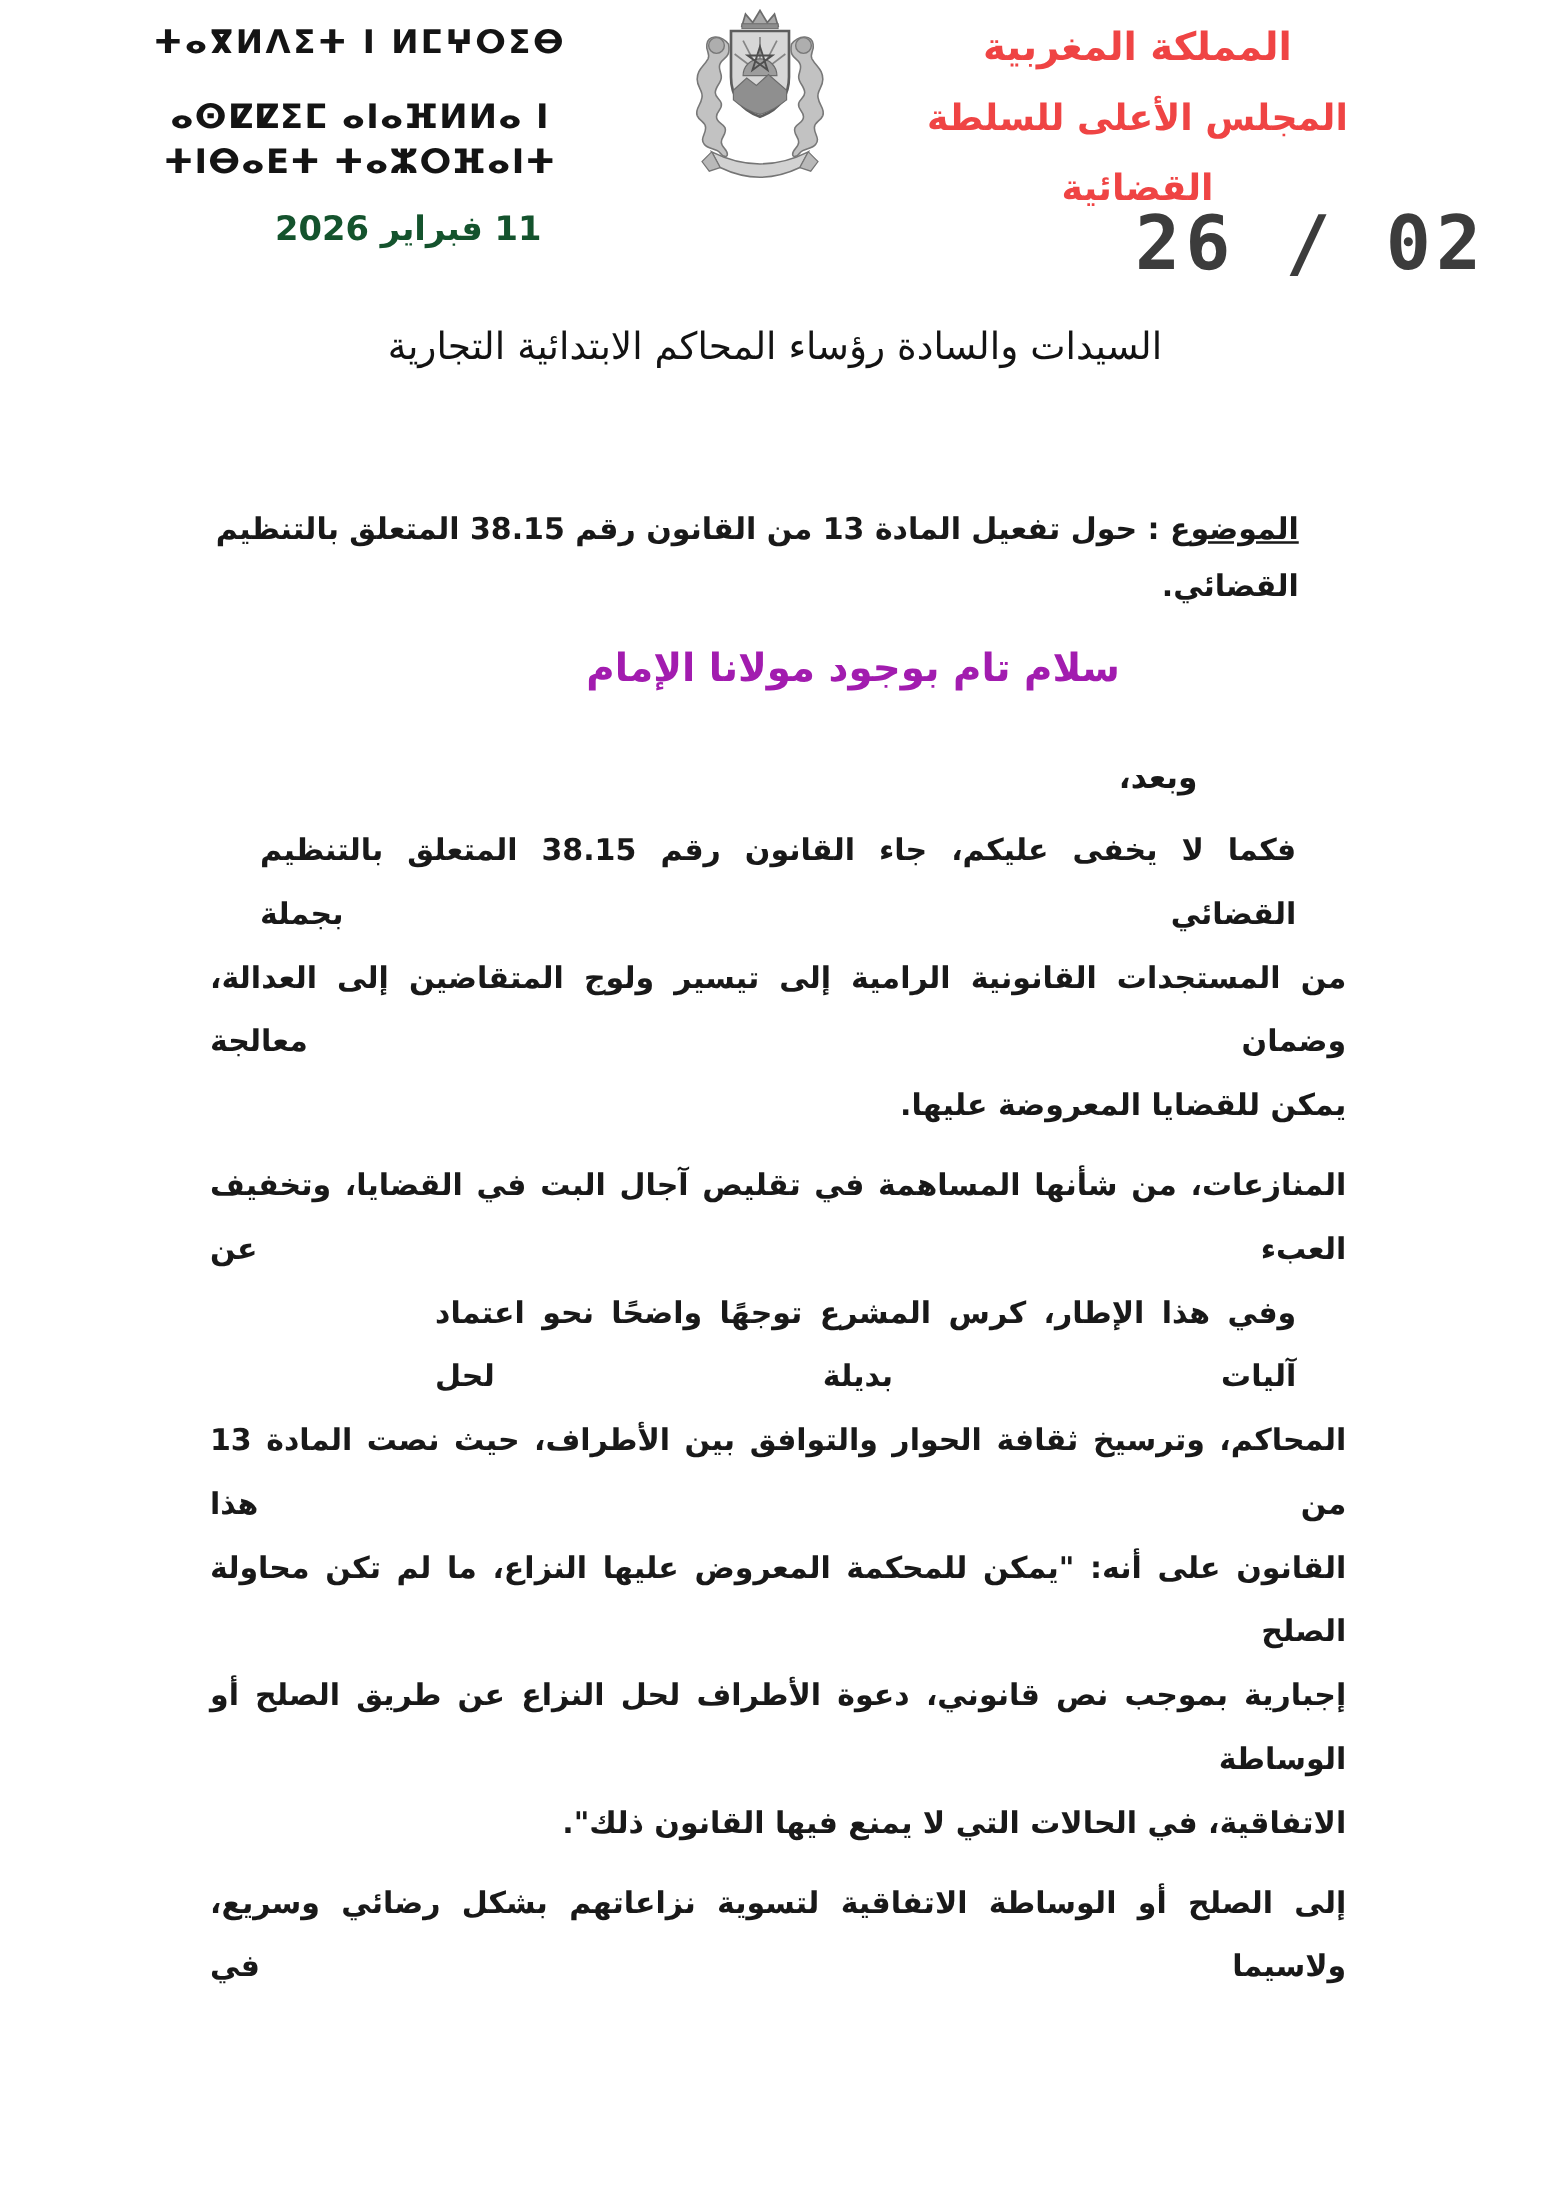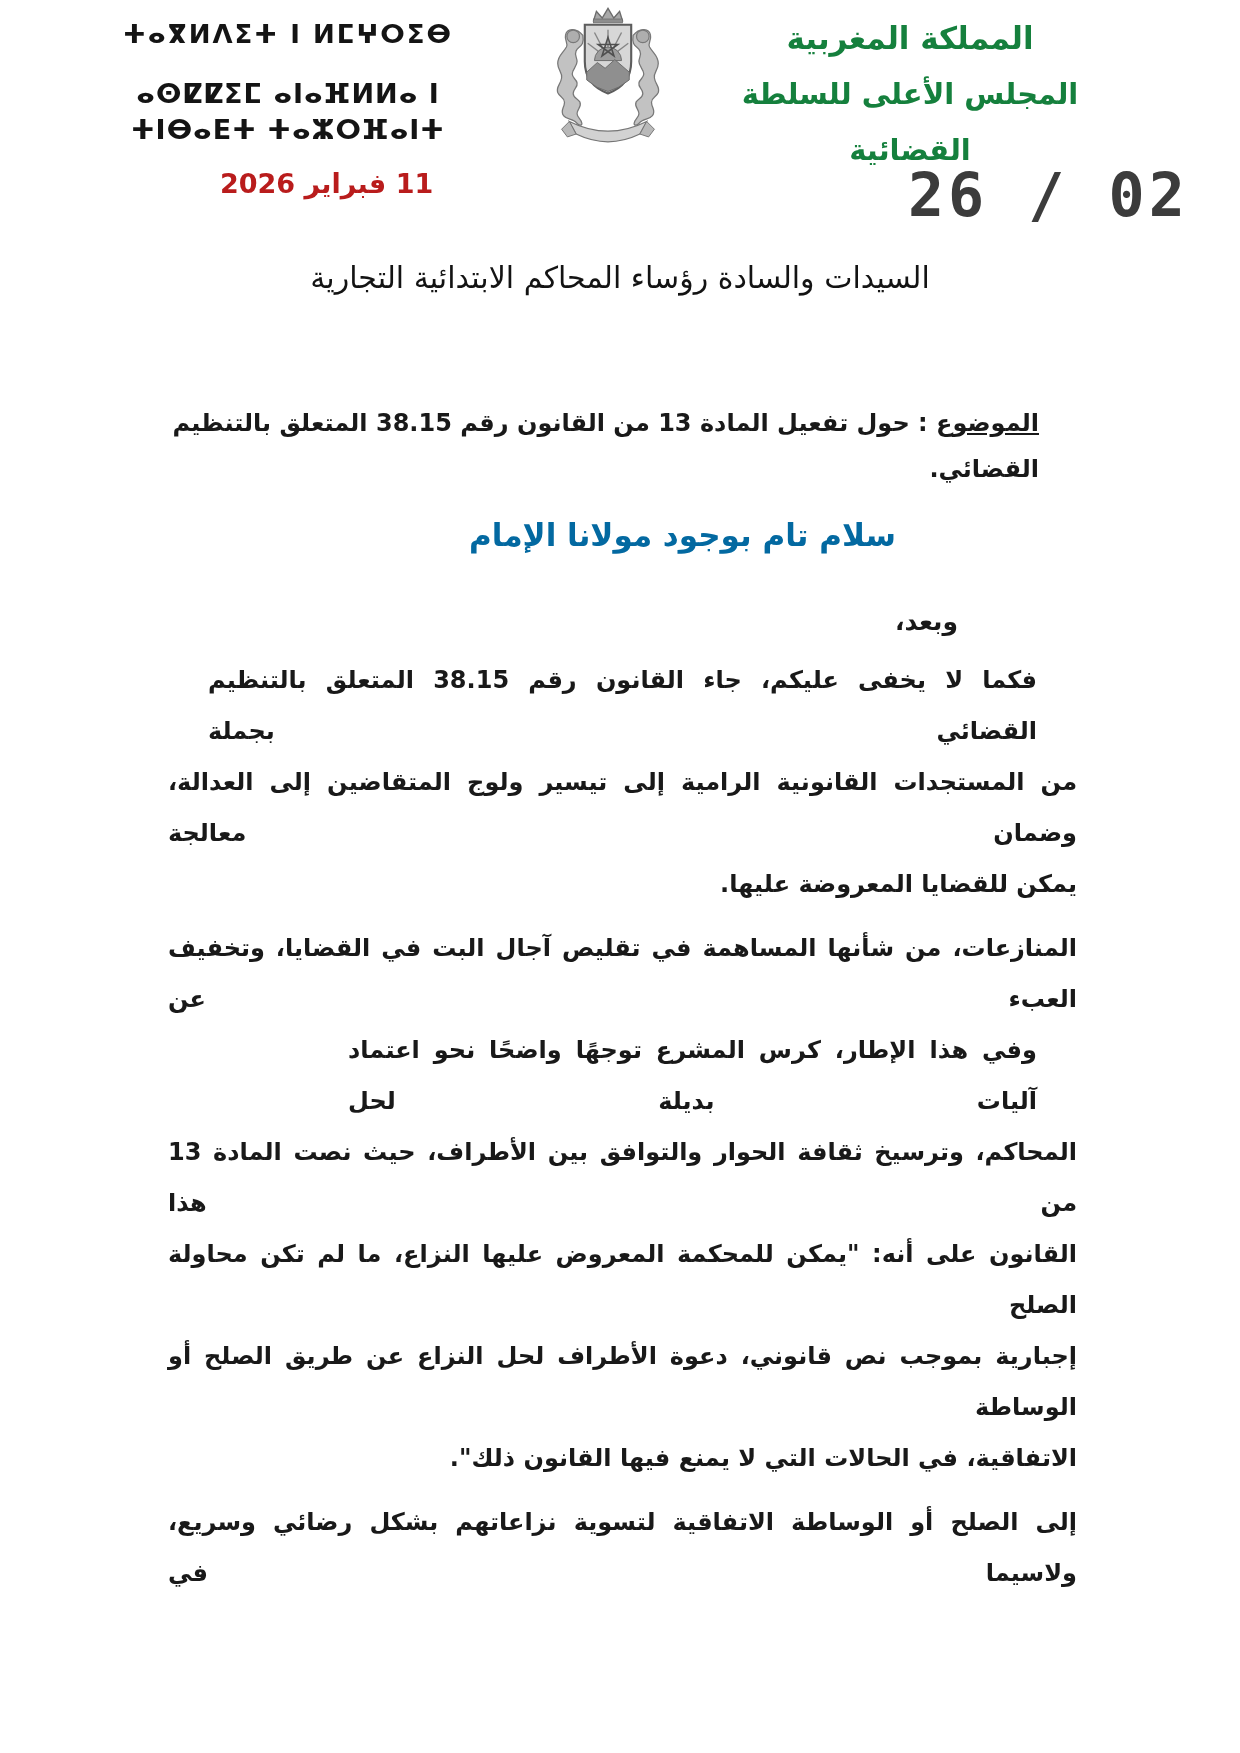--- a/index.html
+++ b/index.html
@@ -8,40 +8,40 @@
     background:#ffffff;overflow:hidden;
     font-family:"DejaVu Sans",sans-serif;color:#191919;
   }
   
   .tif{position:absolute;left:78px;top:16px;width:420px;text-align:center;
        font-weight:bold;color:#141414;}
   .tif-l1{font-size:26px;line-height:36px;letter-spacing:2px;}
   .tif-l2{font-size:27px;line-height:36px;letter-spacing:1px;margin-top:24px;}
   .emblem{position:absolute;left:550px;top:4px;width:116px;height:146px;}
   .ar-head{position:absolute;left:690px;top:14px;width:440px;text-align:center;
-           direction:rtl;font-weight:bold;color:#15803d;}
+           direction:rtl;font-weight:bold;color:#ef4444;}
   .ar-head-l1{font-size:31px;line-height:48px;}
   .ar-head-l2{font-size:29px;line-height:56px;margin-top:4px;}
   .date-stamp{position:absolute;left:220px;top:166px;direction:rtl;
-              font-weight:bold;font-size:27px;line-height:36px;color:#b91c1c;
+              font-weight:bold;font-size:27px;line-height:36px;color:#14532d;
               letter-spacing:1px;}
   .ref-stamp{position:absolute;left:908px;top:150px;
              font-family:"DejaVu Sans Mono",monospace;font-weight:bold;
              font-size:60px;line-height:90px;color:#3c3c3c;letter-spacing:4px;}
   
   .addressee{position:absolute;left:120px;right:120px;top:242px;direction:rtl;
              text-align:center;font-weight:normal;font-size:30px;line-height:72px;
              color:#131313;}
   .subject{position:absolute;left:168px;right:163px;top:400px;direction:rtl;
            text-align:right;padding-right:38px;font-weight:bold;font-size:24px;
            line-height:46px;}
   .subject .u{text-decoration:underline;}
   .greeting{position:absolute;left:168px;right:163px;top:505px;direction:rtl;
             text-align:center;padding-left:120px;font-weight:bold;font-size:31px;
-            line-height:60px;color:#0369a1;}
+            line-height:60px;color:#a21caf;}
   .baad{position:absolute;top:602px;right:282px;direction:rtl;font-weight:bold;
         font-size:25px;line-height:40px;}
   
   .body{position:absolute;top:655px;left:168px;right:163px;direction:rtl;
         font-weight:bold;font-size:24px;color:#191919;}
   .para{margin:0 0 13px 0;}
   .line{display:block;direction:rtl;line-height:51px;}
   .jf{text-align:justify;text-align-last:justify;text-justify:inter-word;}
   .end{text-align:right;}
   .ind{padding-right:40px;padding-left:40px;}

